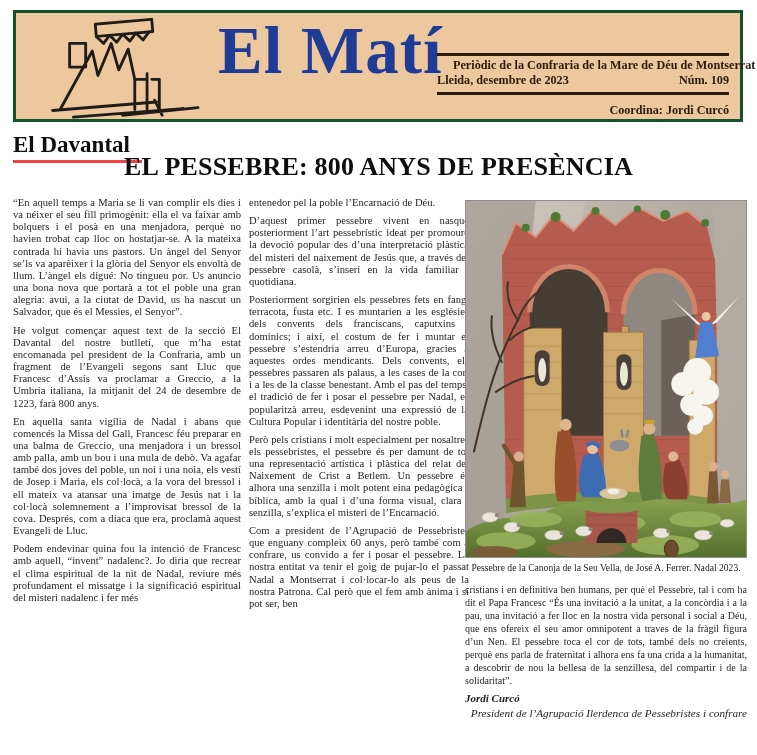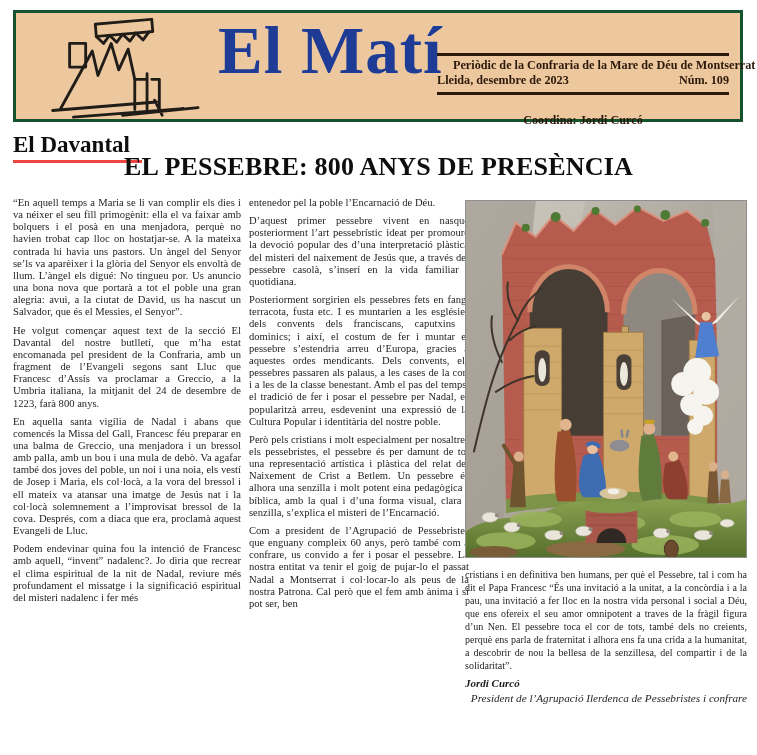--- a/index.html
+++ b/index.html
@@ -20,21 +20,21 @@
     font-size:67px;font-weight:bold;color:#1e3c96;letter-spacing:1px;line-height:1.05;
     white-space:nowrap;
   }
   .mast-right{
     position:absolute;right:11px;top:40px;width:292px;
     color:#2b190b;font-weight:bold;
   }
   .rule{border-top:3px solid #2b190b;}
   .m-line1{font-size:12.2px;white-space:nowrap;padding:2px 0 0 16px;}
   .m-line2{display:flex;justify-content:space-between;font-size:12.2px;padding:0 0 4px 0;}
-  .m-coordina{text-align:center;font-size:12.2px;padding-top:18px;}
+  .m-coordina{text-align:right;font-size:12.2px;padding-top:8px;}
   
   .section-label{
     position:absolute;left:13px;top:132px;
     font-size:23px;font-weight:bold;color:#0e0e0e;
     border-bottom:3px solid #ef4444;padding:0 12px 2px 0;
   }
   .headline{
     position:absolute;left:0;top:152px;width:757px;text-align:center;
     font-size:26px;font-weight:bold;color:#0e0e0e;letter-spacing:0.2px;white-space:nowrap;
   }
@@ -253,18 +253,19 @@
         <circle cx="31" cy="316" r="2"></circle>
           <circle cx="53" cy="326" r="2"></circle>
           <circle cx="96" cy="334" r="2"></circle>
         <circle cx="203" cy="332" r="2"></circle>
           <circle cx="246" cy="334" r="2"></circle>
           <circle cx="125" cy="330" r="2"></circle>
       </g>
       <ellipse cx="206" cy="350" rx="7" ry="9" fill="#6b4a2e" stroke="#4a3320" stroke-width="1"></ellipse>
     </svg>
   </div>
+  <div class="caption">Pessebre de la Canonja de la Seu Vella, de José A. Ferrer. Nadal 2023.</div>
   <div class="col3">
     <p style="margin:0">cristians i en definitiva ben humans, per què el Pessebre, tal i com ha dit el Papa Francesc “És una invitació a la unitat, a la concòrdia i a la pau, una invitació a fer lloc en la nostra vida personal i social a Déu, que ens ofereix el seu amor omnipotent a traves de la fràgil figura d’un Nen. El pessebre toca el cor de tots, també dels no creients, perquè ens parla de fraternitat i alhora ens fa una crida a la humanitat, a descobrir de nou la bellesa de la senzillesa, del compartir i de la solidaritat”.</p>
   </div>
   <div class="signature">Jordi Curcó</div>
   <div class="role">President de l’Agrupació Ilerdenca de Pessebristes i confrare</div>
 </div>
 
 </body></html>

